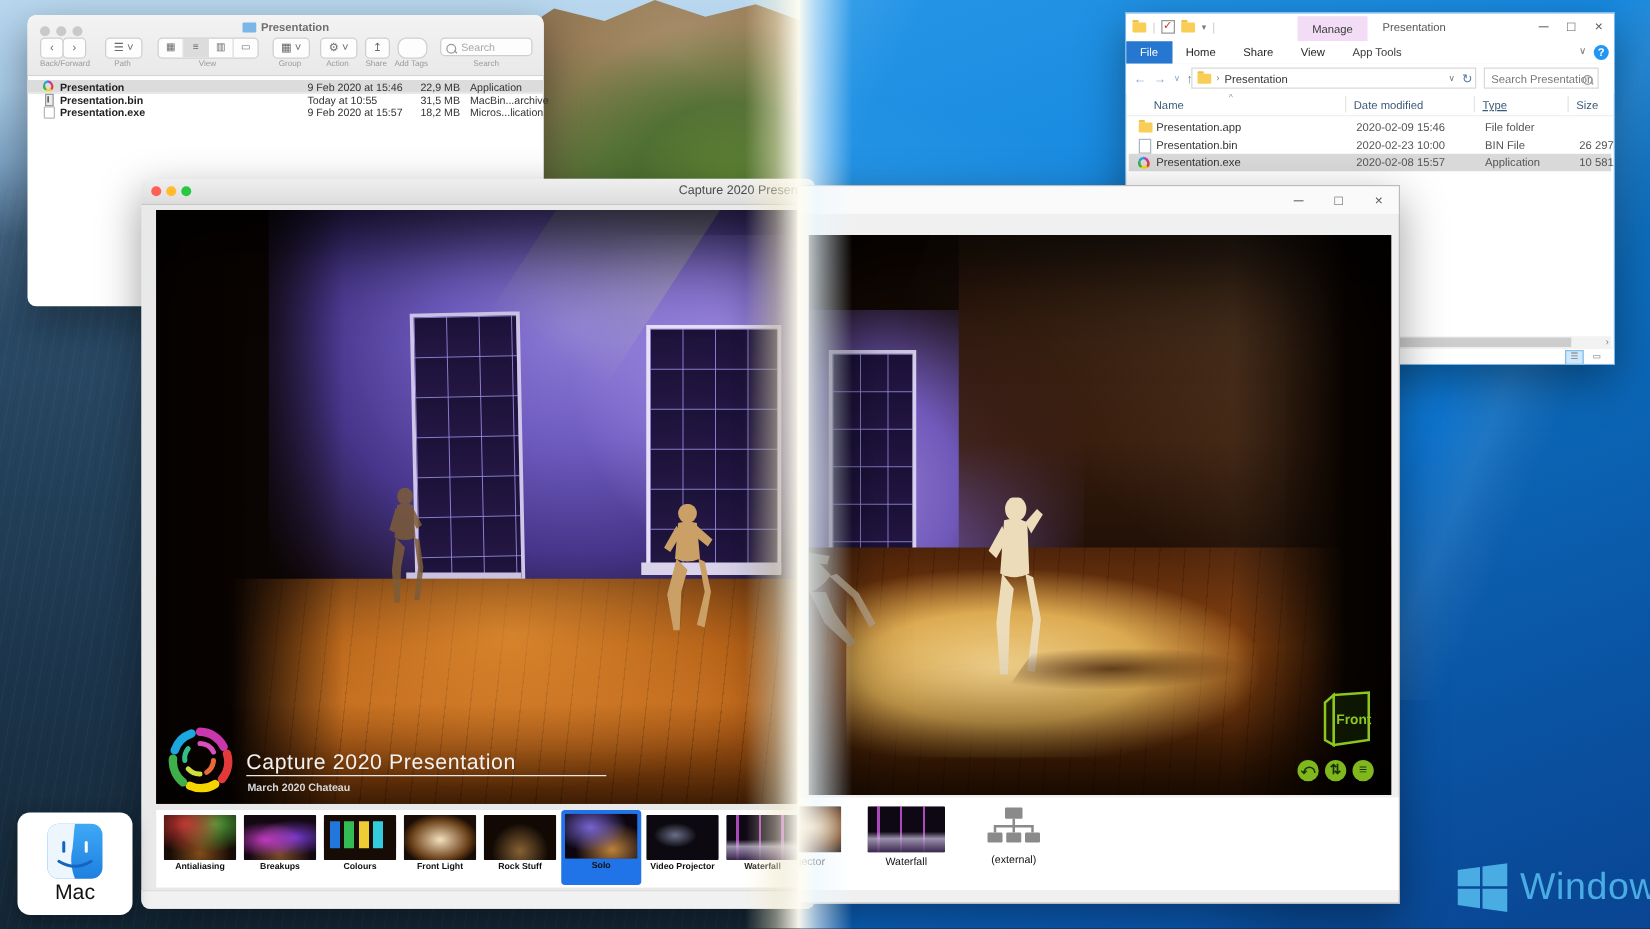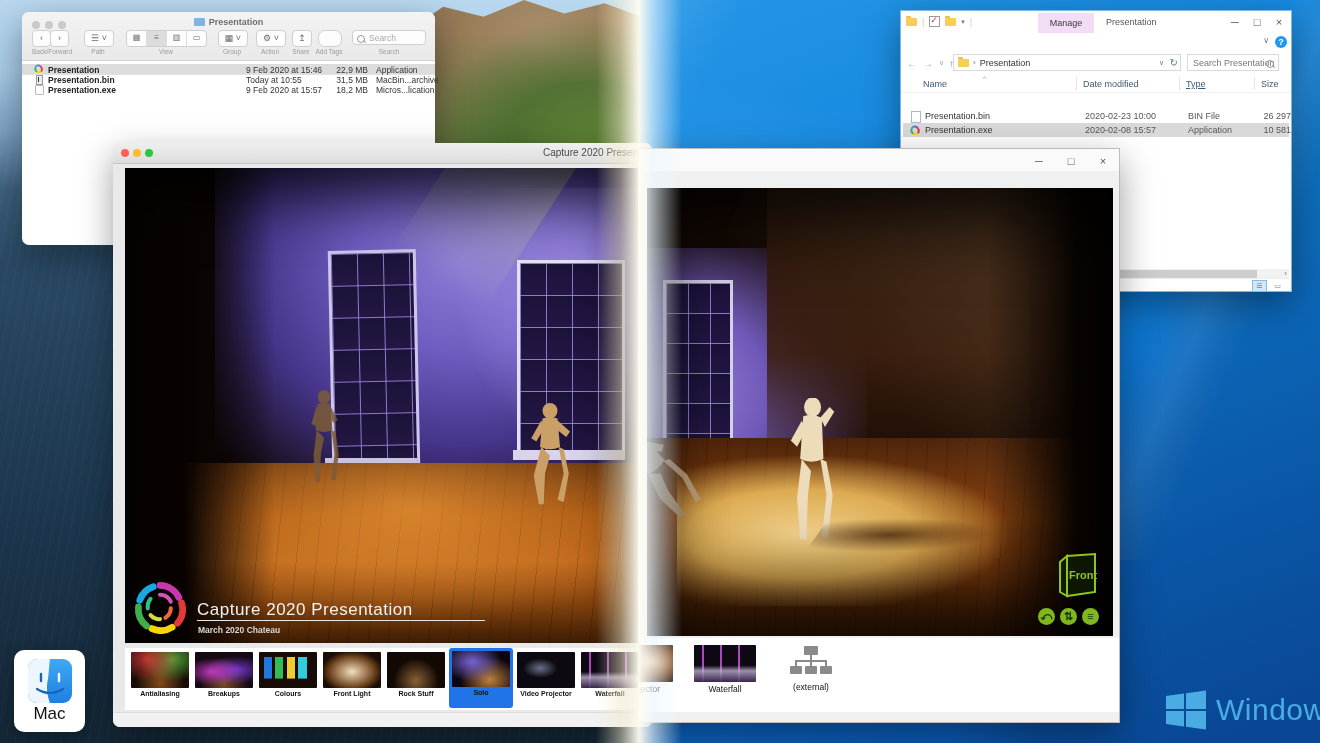--- a/index.html
+++ b/index.html
@@ -167,21 +167,21 @@
   .t-water{background:linear-gradient(rgba(0,0,0,0) 55%,rgba(190,180,210,.8) 70%,rgba(60,40,80,.9) 100%),
     repeating-linear-gradient(90deg,rgba(0,0,0,0) 0 8px,rgba(210,90,230,.8) 8px 10px,rgba(0,0,0,0) 10px 18px),#0e0714;}
   .t-proj{background:radial-gradient(ellipse at 60% 45%,rgba(255,210,140,.95),rgba(170,90,30,.6) 55%,rgba(0,0,0,0) 80%),#1a0d05;}
 
   
   .frontcube{position:absolute;color:#8cc61e;font-size:11px;font-weight:bold;}
   .gbtn{position:absolute;width:17px;height:17px;border-radius:50%;background:#7fb71c;color:#16300a;
         font-size:11px;line-height:17px;text-align:center;font-weight:bold;}
 
   
-  #macbadge{left:14px;top:650px;width:71px;height:82px;background:#fff;border-radius:10px;z-index:45;
+  #macbadge{left:14px;top:650px;width:92px;height:82px;background:#fff;border-radius:10px;z-index:45;
             box-shadow:0 4px 14px rgba(0,0,0,.35);text-align:center;}
   #macbadge .lbl{position:absolute;left:0;right:0;bottom:8px;font-size:17px;color:#111;}
   #winlogo{left:1166px;top:690px;z-index:6;display:flex;align-items:center;gap:10px;}
   #winlogo .lbl{color:#49ade4;font-size:30px;letter-spacing:.5px;}
 </style>
 </head>
 <body>
 
 <div id="screen">
 
@@ -273,20 +273,27 @@
         <span class="wfold"></span>
         <span style="color:#777;font-size:7px;">▾</span>
         <span style="color:#ccc;">|</span>
       </div>
       <div class="manage">Manage</div>
       <div class="etitle">Presentation</div>
       <div class="wctl" style="right:46px;">─</div>
       <div class="wctl" style="right:24px;">□</div>
       <div class="wctl" style="right:2px;">×</div>
     </div>
+    <div class="ribbon">
+      <div class="rtab file">File</div>
+      <div class="rtab">Home</div>
+      <div class="rtab">Share</div>
+      <div class="rtab">View</div>
+      <div class="rtab apptools">App Tools</div>
+    </div>
     <div class="rchev">∨</div>
     <div class="helpq">?</div>
     <div class="addr">
       <span class="nav-ar">←</span>
       <span class="nav-ar">→</span>
       <span class="nav-ar" style="font-size:7px;">∨</span>
       <span class="nav-up">↑</span>
       <div class="crumb">
         <span class="wfold"></span>
         <span class="gt">›</span>
@@ -301,20 +308,27 @@
     </div>
     <div class="ehdr">
       <span style="left:22px;">Name</span>
       <span style="left:82px;top:0;color:#9a9a9a;font-size:7px;">^</span>
       <span style="left:182px;">Date modified</span>
       <span style="left:285px;text-decoration:underline;">Type</span>
       <span style="left:360px;">Size</span>
       <i style="left:175px;"></i>
         <i style="left:278px;"></i>
         <i style="left:353px;"></i>
+    </div>
+    <div class="erow" style="top:84px;">
+      <span class="wfold" style="position:absolute;left:8px;top:3px;"></span>
+      <span class="e-name">Presentation.app</span>
+      <span class="e-date">2020-02-09 15:46</span>
+      <span class="e-type">File folder</span>
+      <span class="e-size"></span>
     </div>
     <div class="erow" style="top:98px;">
       <span class="efile"></span>
       <span class="e-name">Presentation.bin</span>
       <span class="e-date">2020-02-23 10:00</span>
       <span class="e-type">BIN File</span>
       <span class="e-size">26 297</span>
     </div>
     <div class="erow sel" style="top:112px;">
       <svg style="position:absolute;left:7px;top:2px;" width="10" height="10" viewBox="0 0 20 20">

